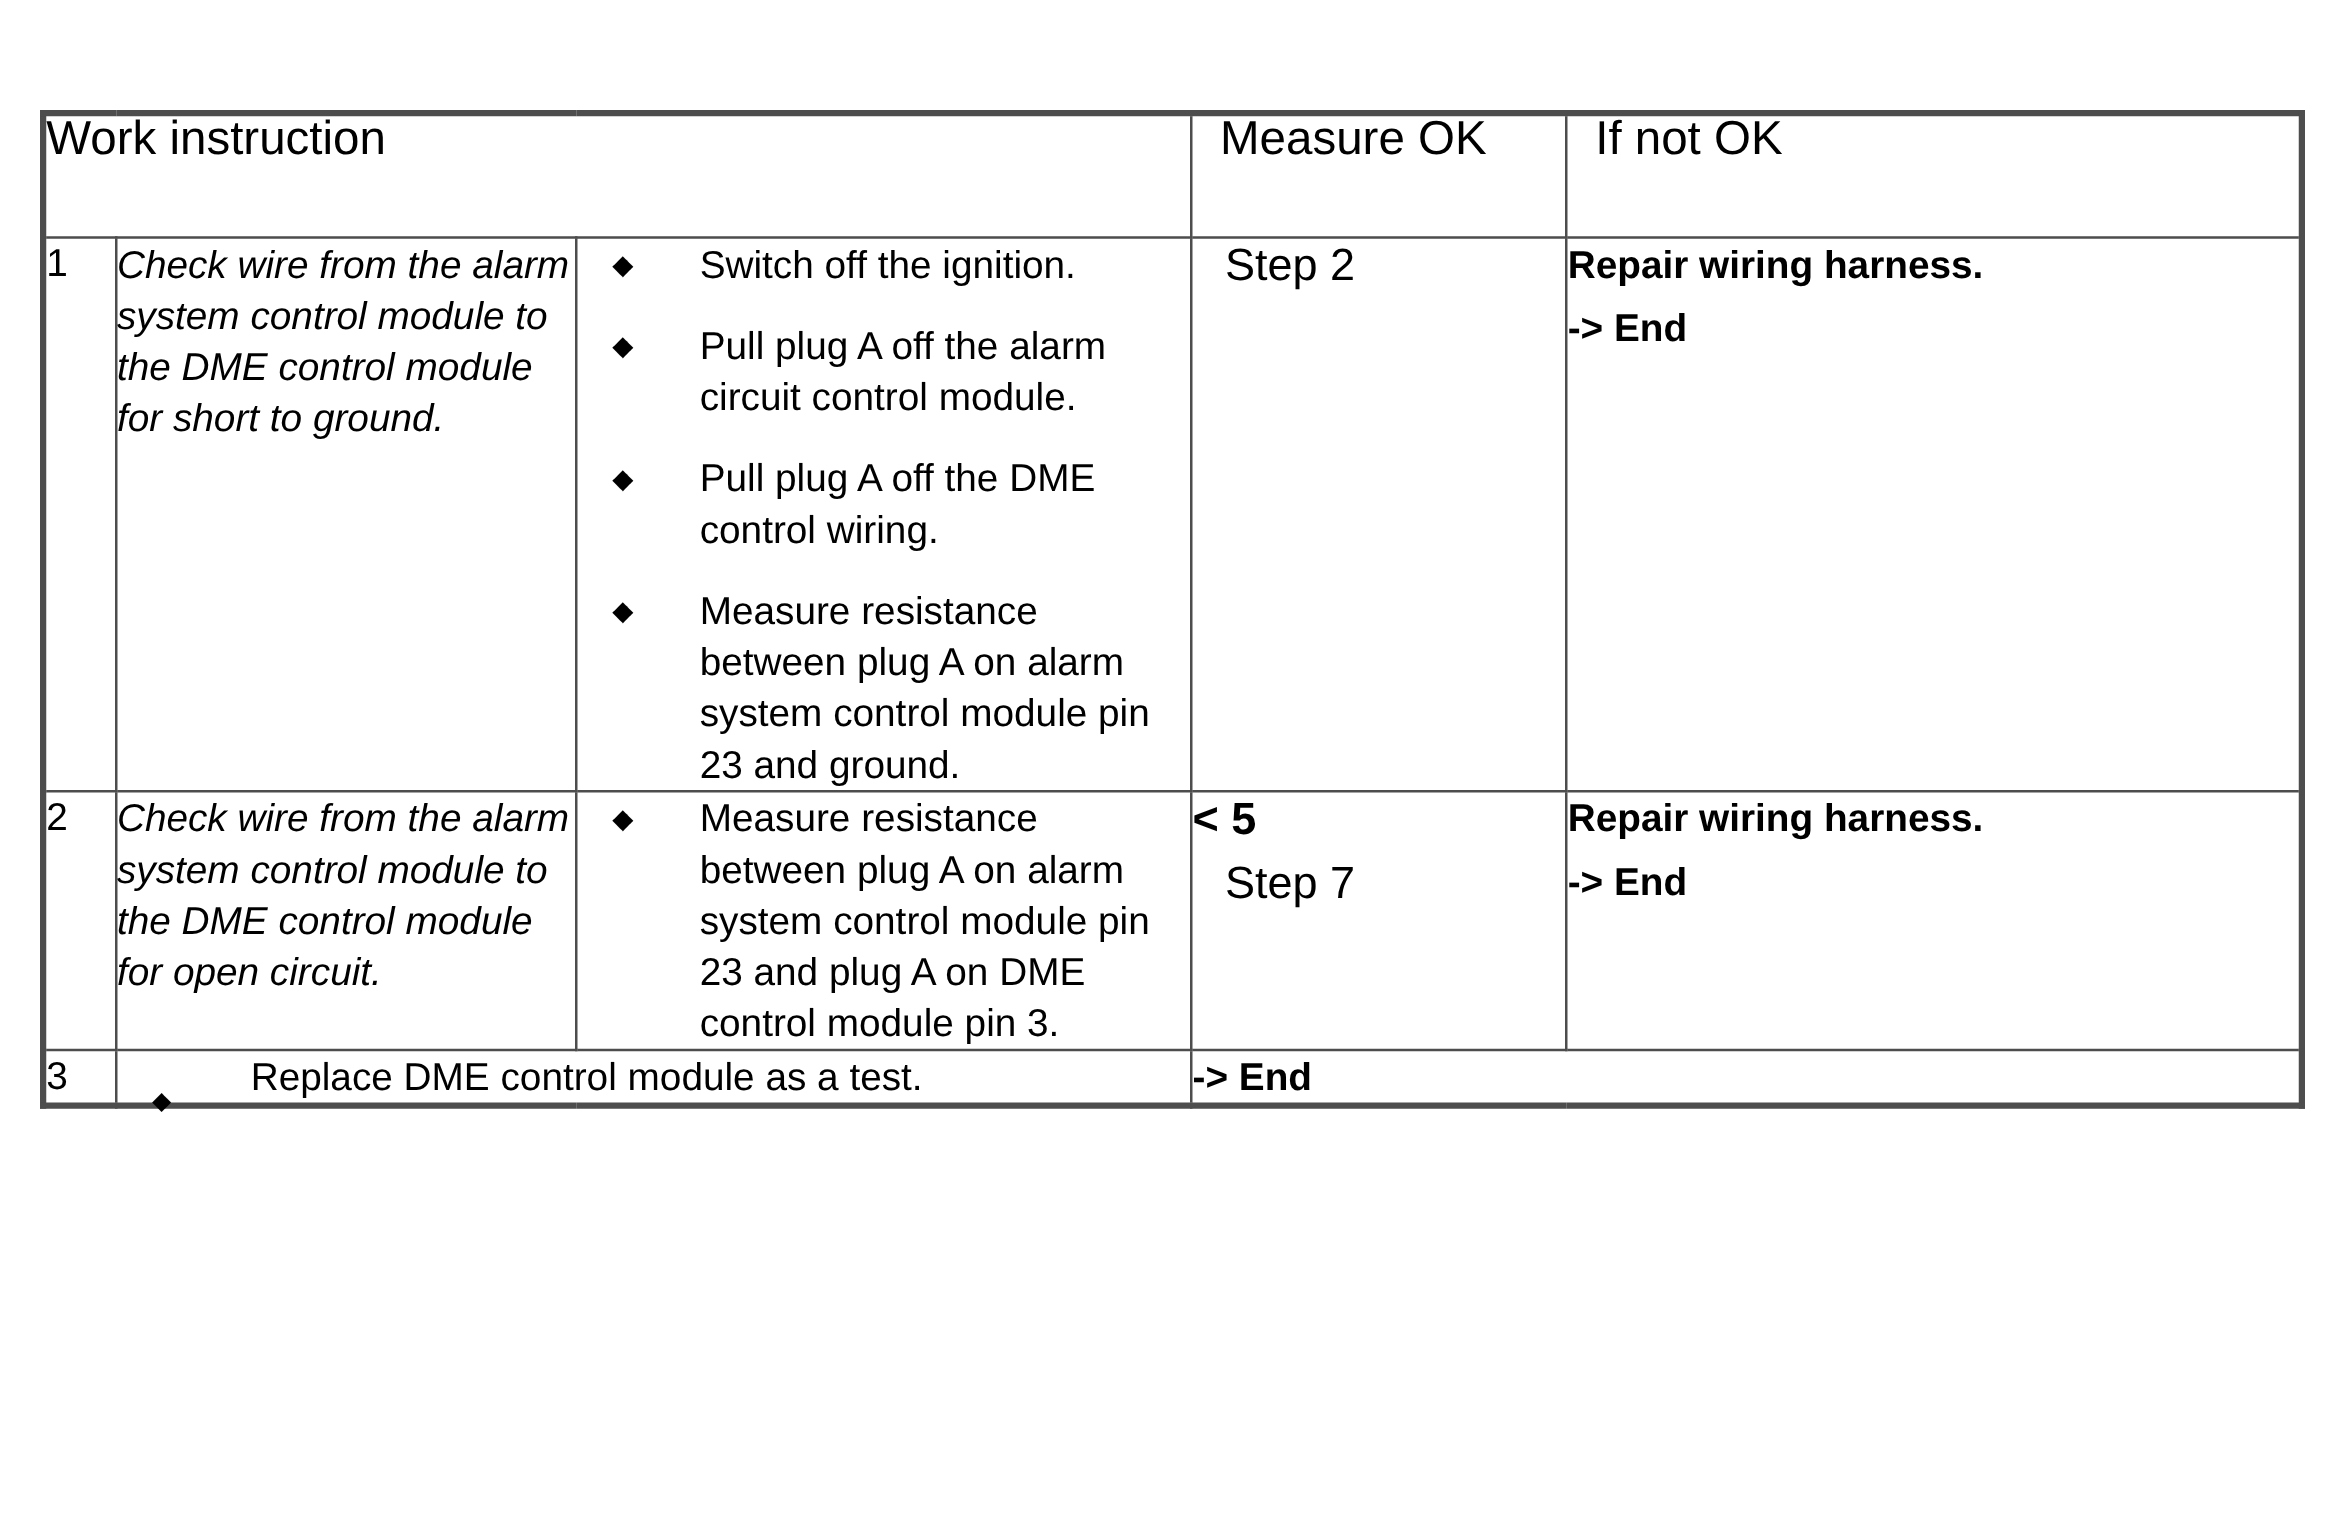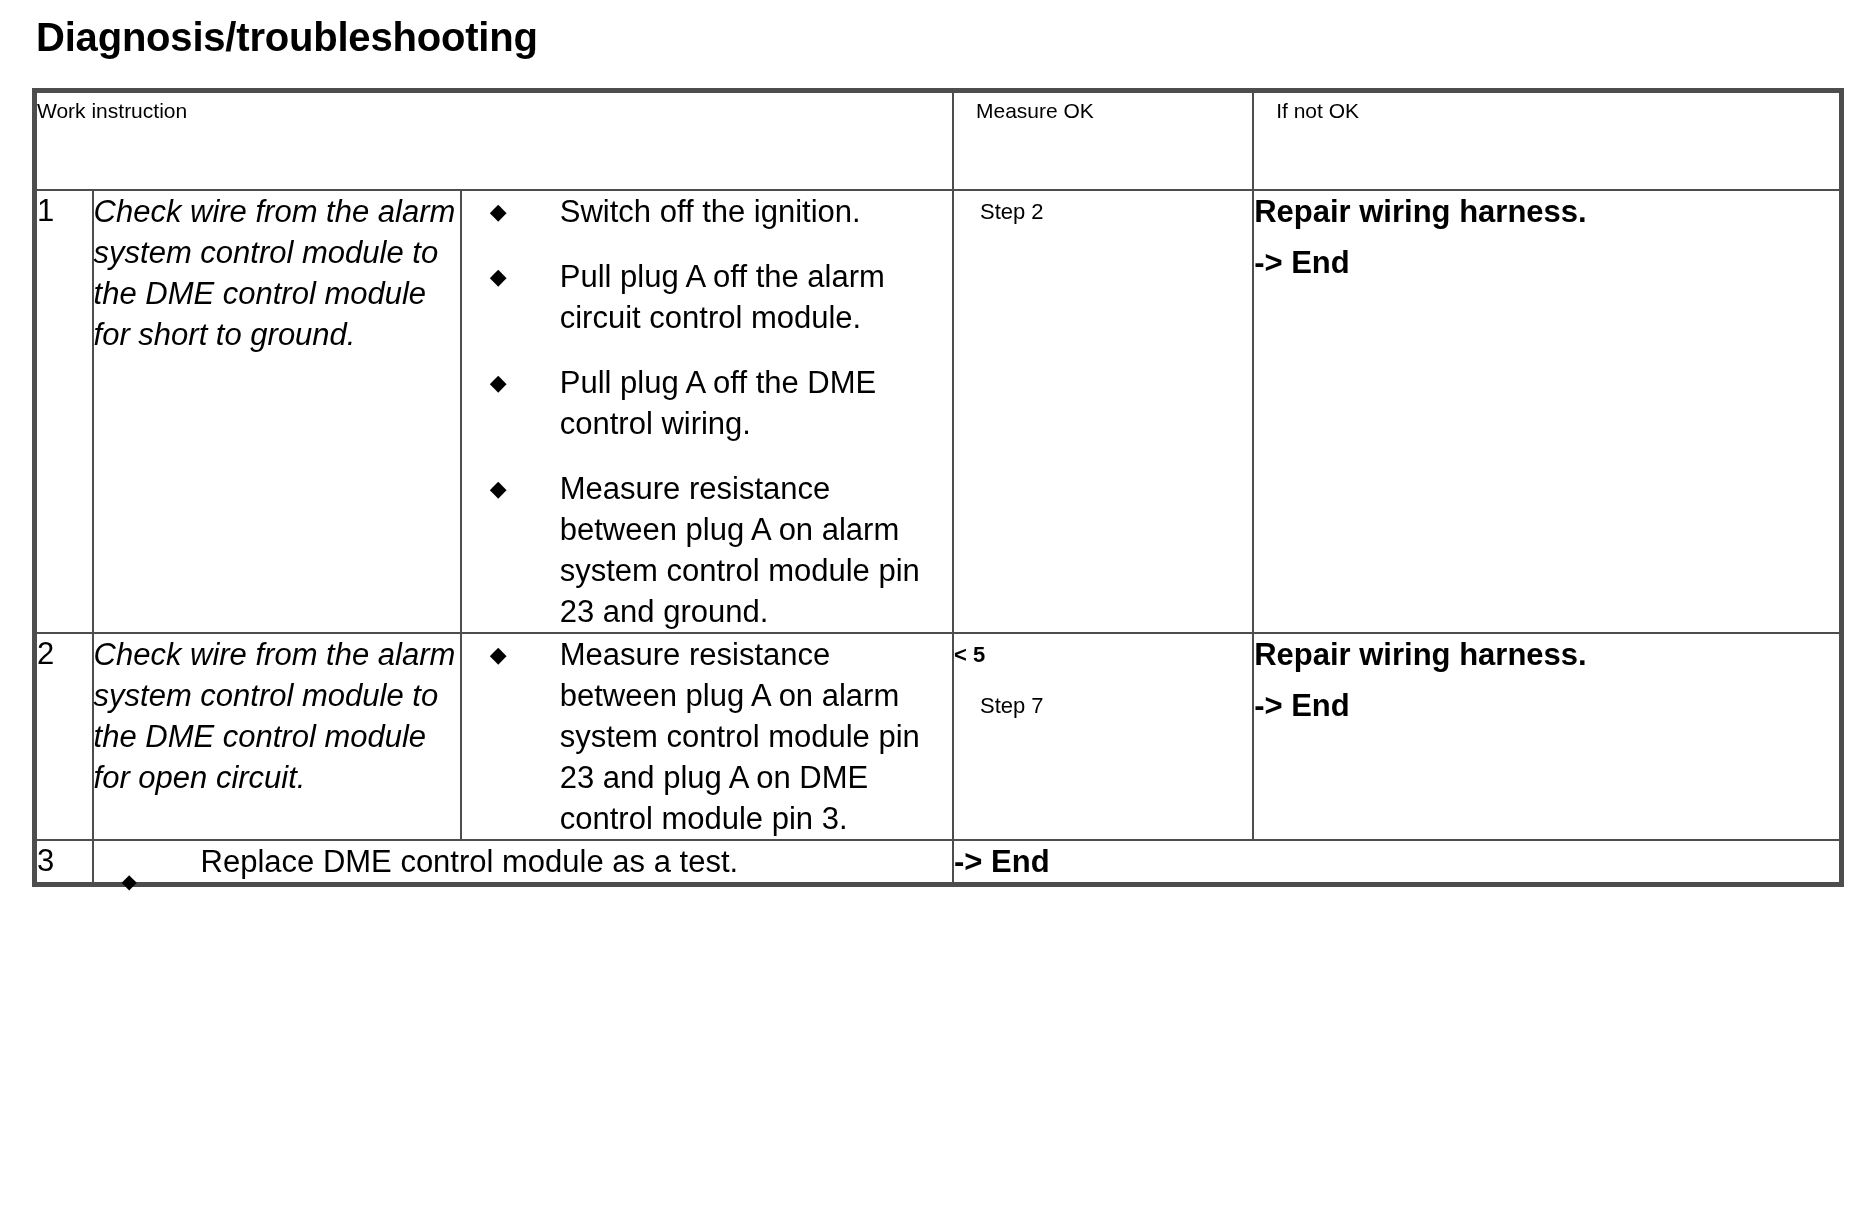--- a/index.html
+++ b/index.html
@@ -53,21 +53,21 @@
   
   .c-num   { width: 58px; }
   .c-instr { width: 368px; }
   .c-bul   { width: 492px; }
   .c-disp  { width: 300px; }
   .c-ifnot { width: 588px; }
 
   
   .hdr-cell {
     height: 96px;
-    font-size: 21px;
+    font-size: 38px;
     font-weight: bold;
     padding: 26px 0 0 20px;
     line-height: 36px;
   }
   .hdr-cell.pad-l { padding-left: 22px; }
 
   
   .num-cell {
     font-size: 31px;
     line-height: 40px;
@@ -79,21 +79,21 @@
     line-height: 41px;
     padding: 20px 14px 16px 20px;
     font-style: italic;
   }
   .bullet-cell {
     font-size: 31px;
     line-height: 41px;
     padding: 20px 10px 16px 0px;
   }
   .disp-cell {
-    font-size: 22px;
+    font-size: 36px;
     line-height: 41px;
     padding: 20px 10px 16px 22px;
     margin-top: 21px;
   }
   .ifnot-cell {
     font-size: 31px;
     line-height: 41px;
     padding: 20px 10px 16px 20px;
   }
 
@@ -148,21 +148,20 @@
   .disp-line-2 { display: block; padding-left: 26px; }
   .disp-center-pad { padding-top: 58px; }
 
   .vspace-8 { display: block; height: 10px; }
 </style>
 </head>
 <body>
 
 <div class="page">
 
-  <div class="page-title">Diagnosis/troubleshooting</div>
 
   <div class="table-wrap">
     <table class="dtbl">
       <colgroup>
         <col class="c-num">
         <col class="c-instr">
         <col class="c-bul">
         <col class="c-disp">
         <col class="c-ifnot">
       </colgroup>

